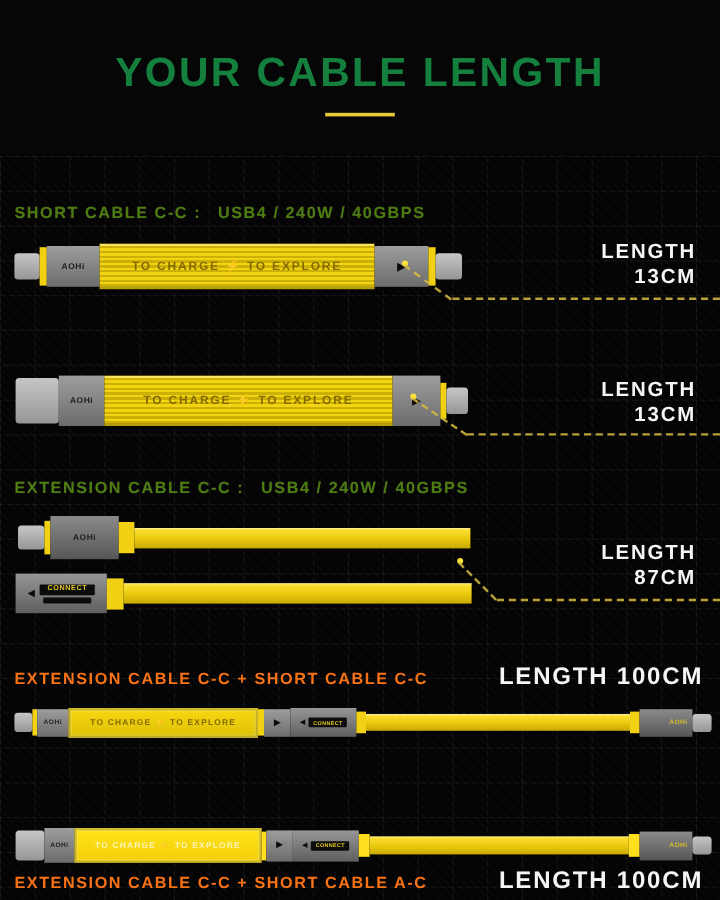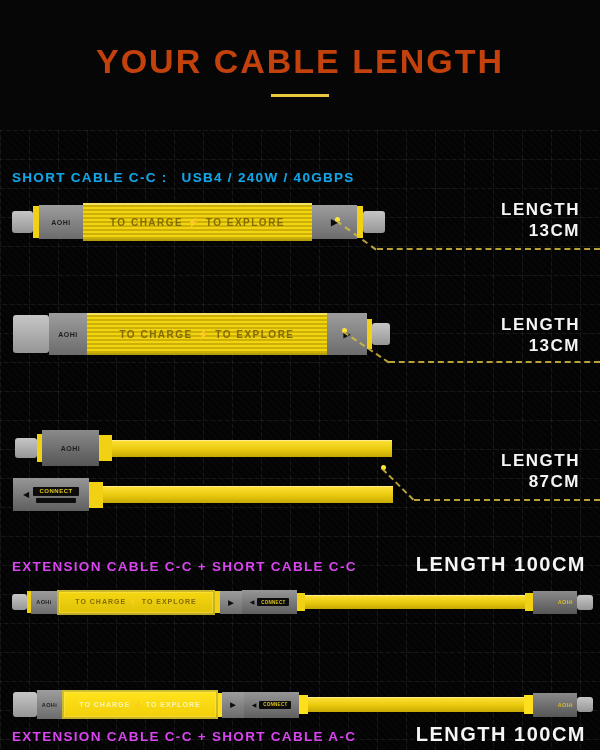--- a/index.html
+++ b/index.html
@@ -20,36 +20,36 @@
   .grid:after{ 
     content:"";position:absolute;inset:0;
     background:repeating-linear-gradient(45deg, rgba(0,0,0,.55) 0 2px, transparent 2px 5px);
   }
   .title1{
     position:absolute;left:0;top:8px;width:600px;text-align:center;
     font-size:31px;font-weight:800;letter-spacing:2px;color:#f2d114;
   }
   .title2{
     position:absolute;left:0;top:42px;width:600px;text-align:center;
-    font-size:34px;font-weight:800;letter-spacing:2px;color:#c2410c;
+    font-size:34px;font-weight:800;letter-spacing:2px;color:#15803d;
   }
   .divider{position:absolute;left:271px;top:94px;width:58px;height:3px;background:#e8c83c;}
 
   .sec-head{
-    position:absolute;left:12px;color:#0ea5e9;font-weight:700;
+    position:absolute;left:12px;color:#4d7c0f;font-weight:700;
     font-size:13.5px;letter-spacing:1.3px;white-space:nowrap;
     text-shadow:0 0 1px rgba(255,255,255,.15);
   }
   .sec-head .specs{margin-left:14px;}
   .head-row{
     position:absolute;left:0;width:600px;display:flex;
     justify-content:space-between;align-items:baseline;
     padding:0 14px 0 12px;box-sizing:border-box;
   }
-  .head-row .lbl{color:#d946ef;font-weight:700;font-size:13.5px;letter-spacing:1.3px;white-space:nowrap;}
+  .head-row .lbl{color:#f97316;font-weight:700;font-size:13.5px;letter-spacing:1.3px;white-space:nowrap;}
   .head-row .len{color:#f5f5f5;font-weight:800;font-size:20px;letter-spacing:1.5px;white-space:nowrap;}
 
   .len-block{
     position:absolute;right:20px;text-align:right;color:#f5f5f5;
     font-weight:800;font-size:17px;letter-spacing:1.5px;line-height:1.25;
   }
 
   
   .cable{position:absolute;display:flex;align-items:center;}
   .tip{background:linear-gradient(to bottom,#c6c6c6,#969696);border-radius:3px;}
@@ -146,20 +146,23 @@
     <div class="tip" style="width:18px;height:22px;"></div>
   </div>
   <div class="dot" style="left:342px;top:328px;"></div>
   <div class="dash-d" style="left:344px;top:331px;width:55px;transform:rotate(34deg);"></div>
   <div class="dash-h" style="left:389px;top:361px;width:211px;"></div>
   <div class="len-block" style="top:314px;">
     <div>LENGTH</div>
     <div>13CM</div>
   </div>
 
+  <div class="sec-head" style="top:399px;">
+    <span>EXTENSION CABLE C-C :</span><span class="specs">USB4 / 240W / 40GBPS</span>
+  </div>
   <div class="cable" style="left:15px;top:430px;width:377px;height:36px;">
     <div class="tip" style="width:22px;height:20px;"></div>
     <div class="ring" style="width:5px;height:28px;"></div>
     <div class="housing dark" style="width:57px;height:36px;">
         <span class="brand">AOHi</span>
       </div>
     <div class="ring" style="width:13px;height:26px;"></div>
     <div class="flat" style="flex:1;height:17px;"></div>
   </div>
   <div class="cable" style="left:13px;top:478px;width:380px;height:33px;">

